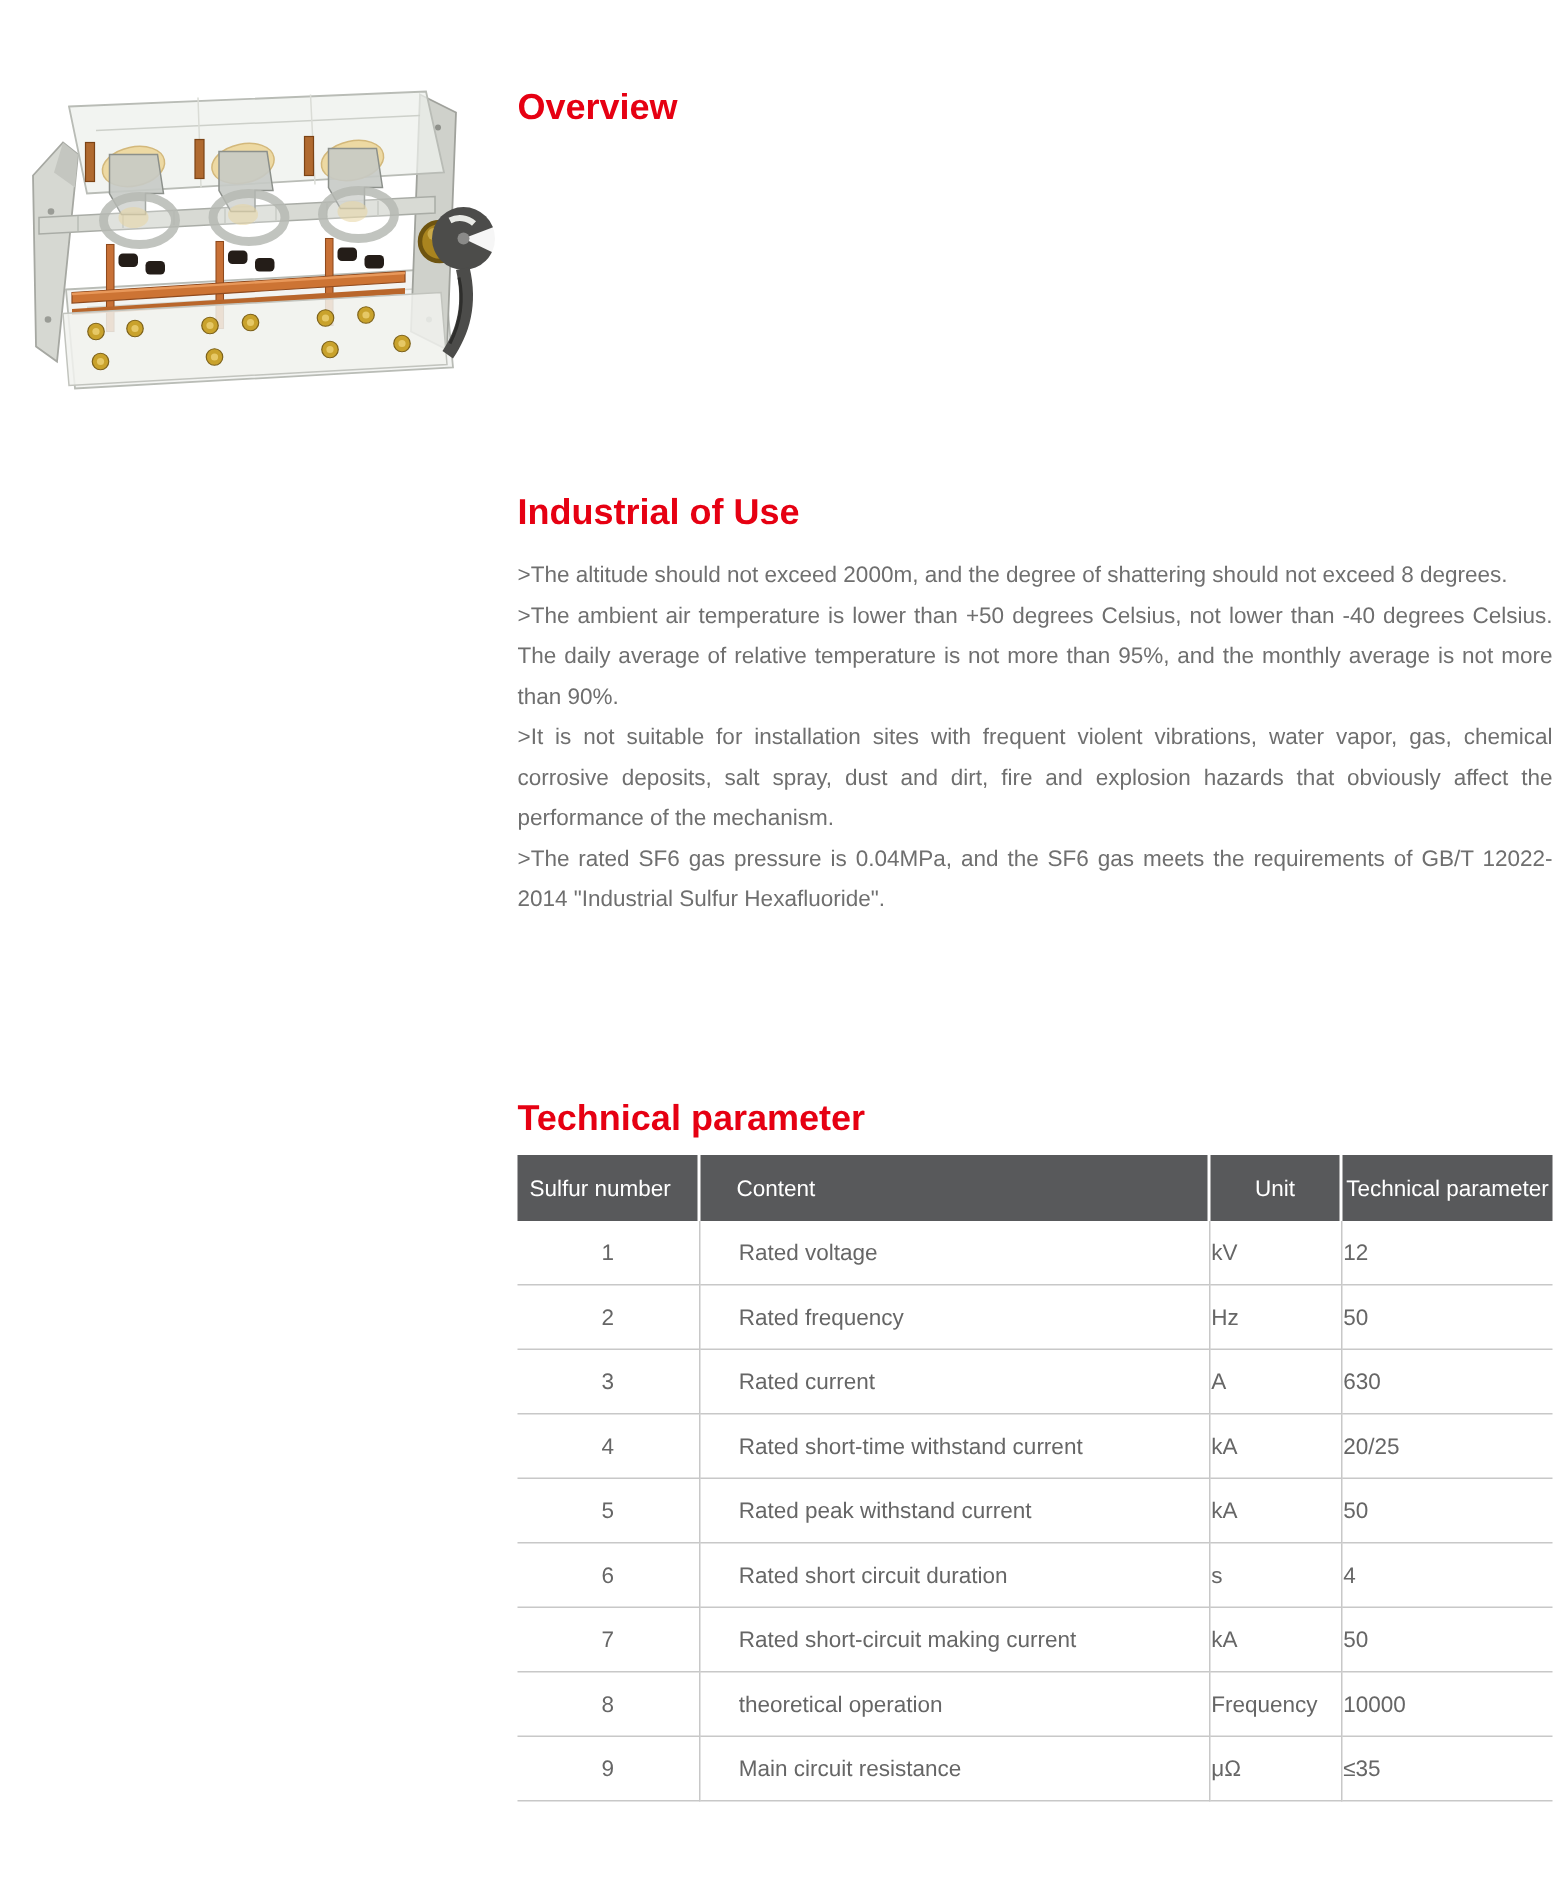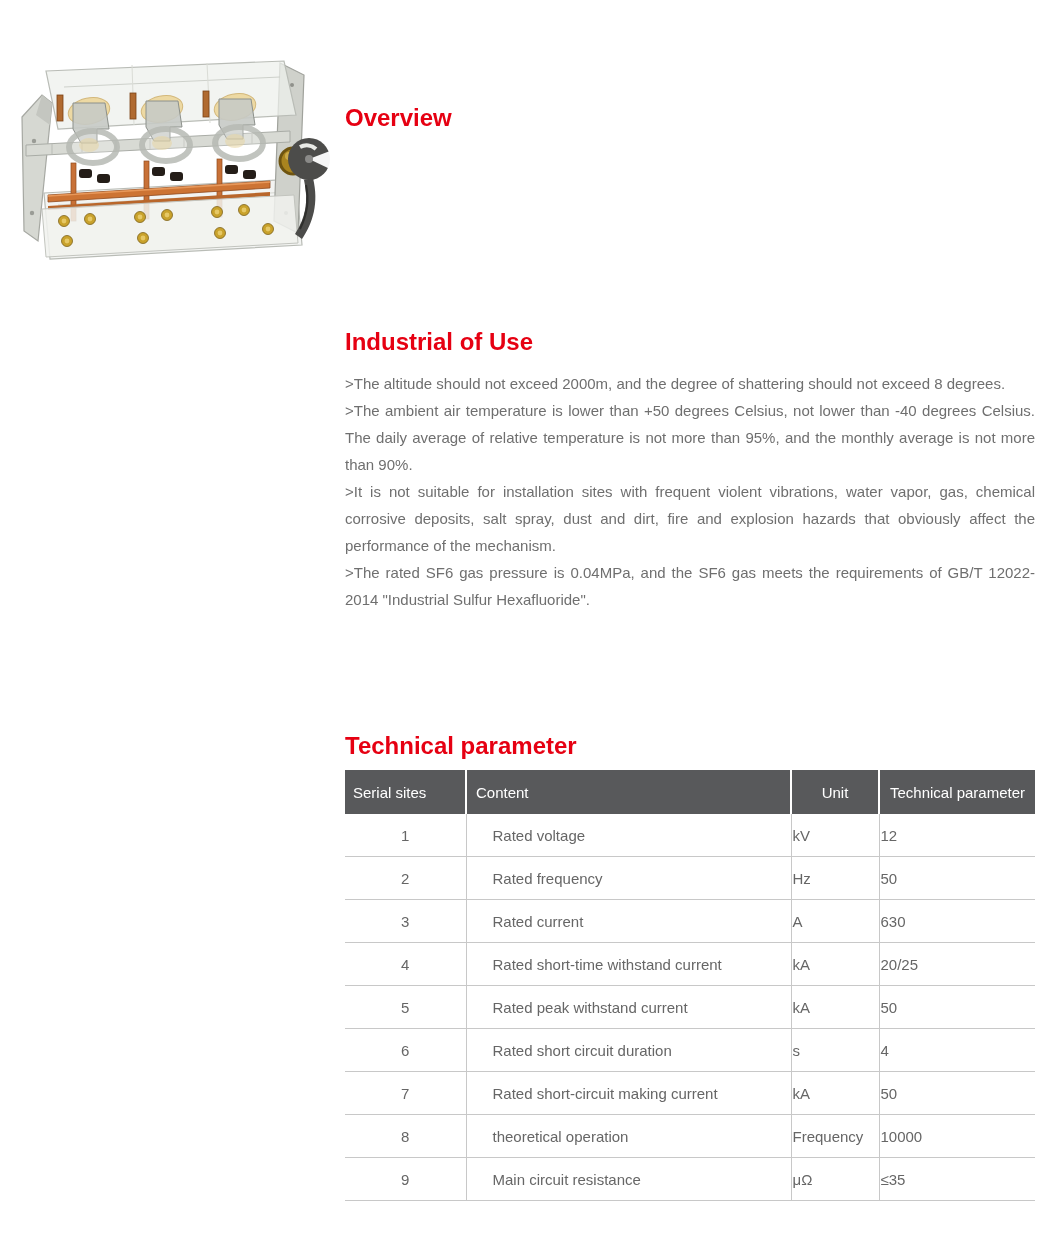--- a/index.html
+++ b/index.html
@@ -10,21 +10,21 @@
     background:#ffffff;
     font-family:"Liberation Sans", sans-serif;
     overflow:hidden;
   }
   .product-figure {
     position:absolute;
     left:12px; top:45px;
     width:318px; height:220px;
   }
   .col { position:absolute; left:345px; width:690px; }
-  .sec-overview  { top:58px;margin-top:46px; }
+  .sec-overview  { top:58px; }
   .sec-conditions{ top:328px; }
   .sec-technical { top:732px; }
   .section-title {
     margin:0 0 14px 0;
     font-size:24px;
     line-height:28px;
     font-weight:bold;
     color:#e60012;
   }
   .sec-technical .section-title { margin-bottom:10px; }
@@ -46,21 +46,21 @@
   }
   table.spec th {
     background:#58595b;
     color:#ffffff;
     font-weight:normal;
     height:42px;
     font-size:15px;
   }
   table.spec th:not(:last-child){ border-right:2px solid #ffffff; }
   th.c-serial  { width:111px; text-align:left; padding-left:8px; }
-  th.c-content { width:313px; text-align:left; padding-left:9px; }
+  th.c-content { width:313px; text-align:left; padding-left:24px; }
   th.c-unit    { width:84px;  text-align:center; }
   th.c-param   { text-align:center; }
   table.spec td {
     height:40px;
     border-bottom:1px solid #c8c8c8;
     background:#ffffff;
   }
   table.spec td:not(:last-child){ border-right:1px solid #c8c8c8; }
   td.c-serial { text-align:center; }
   td.c-content{ text-align:left; padding-left:26px; }
@@ -195,21 +195,21 @@
       <p>&gt;It is not suitable for installation sites with frequent violent vibrations, water vapor, gas, chemical corrosive deposits, salt spray, dust and dirt, fire and explosion hazards that obviously affect the performance of the mechanism.</p>
       <p>&gt;The rated SF6 gas pressure is 0.04MPa, and the SF6 gas meets the requirements of GB/T 12022-2014 "Industrial Sulfur Hexafluoride".</p>
     </div>
   </div>
 
   <div class="col sec-technical">
     <h2 class="section-title">Technical parameter</h2>
     <table class="spec">
       <thead>
         <tr>
-          <th class="c-serial">Serial sites</th>
+          <th class="c-serial">Sulfur number</th>
           <th class="c-content">Content</th>
           <th class="c-unit">Unit</th>
           <th class="c-param">Technical parameter</th>
         </tr>
       </thead>
       <tbody>
         <tr>
           <td class="c-serial">1</td>
           <td class="c-content">Rated voltage</td>
           <td class="c-unit">kV</td>

